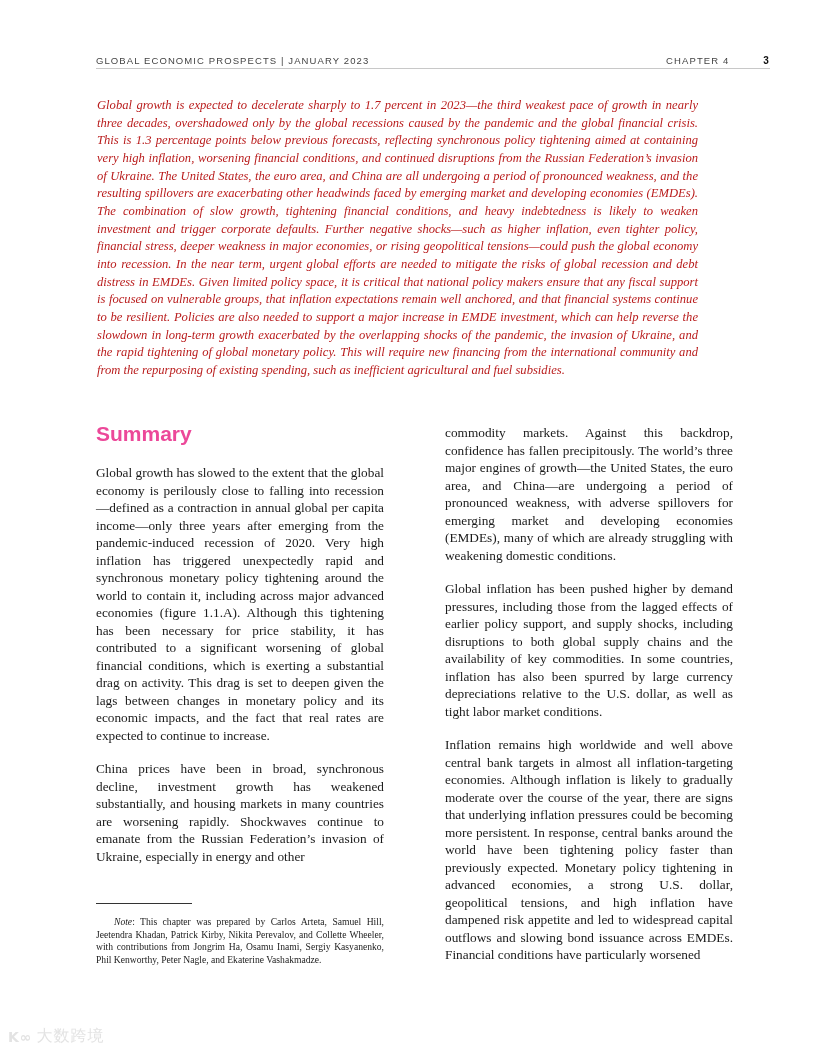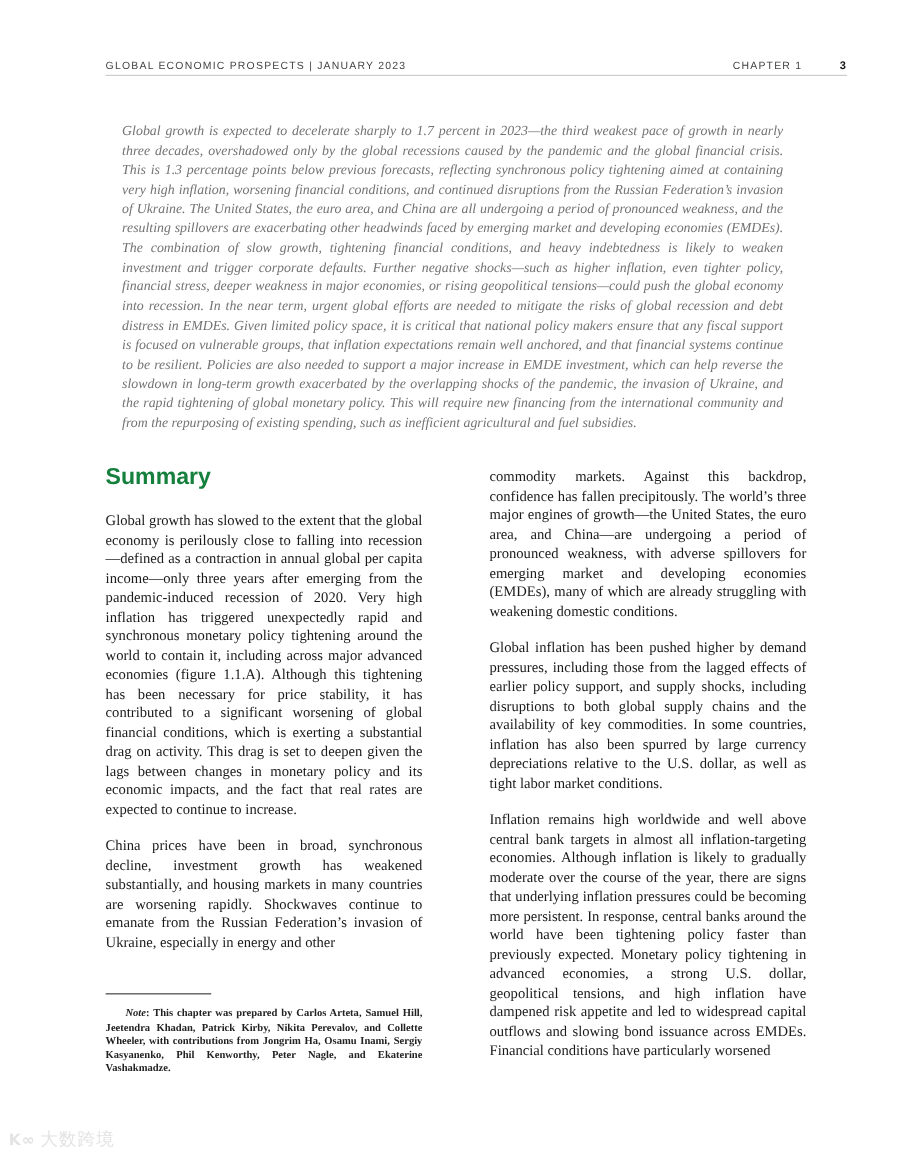--- a/index.html
+++ b/index.html
@@ -11,56 +11,56 @@
   }
   .header .title { flex: 1; }
   .header .chapter { margin-right: 34px; }
   .header .page-num { font-weight: bold; color: #111; font-size: 10px; }
   .header-rule {
     position: absolute; left: 96px; top: 68px; width: 674px; height: 1px; background: #c8c8c8;
   }
   .abstract {
     position: absolute; left: 96px; top: 96px; width: 601px;
     font-family: "Liberation Serif", serif; font-style: italic;
-    font-size: 12.6px; line-height: 17.65px; color: #737373; text-align: justify;
-    margin: 15px;
+    font-size: 12.6px; line-height: 17.65px; color: #b91c1c; text-align: justify;
+    margin: 1px;
   }
   .col {
     position: absolute; width: 288px;
     font-family: "Liberation Serif", serif; font-size: 13.3px; line-height: 17.5px;
     color: #1a1a1a; text-align: justify;
   }
   .col-left { left: 96px; top: 420px; }
   .col-right { left: 408px; top: 424px; margin-left: 37px; }
   .section-title {
     font-family: "Liberation Sans", sans-serif; font-weight: bold; font-size: 21px;
-    color: #15803d; margin: 0 0 16px 0; line-height: 28px; text-align: left;
+    color: #ec4899; margin: 0 0 16px 0; line-height: 28px; text-align: left;
   }
   .col p { margin: 0 0 16px 0; }
   .footnote-rule {
     position: absolute; left: 96px; top: 903px; width: 96px; height: 1px; background: #333;
   }
   .footnote {
     position: absolute; left: 96px; top: 916px; width: 288px; margin: 0;
     font-family: "Liberation Serif", serif; font-size: 9.6px; line-height: 12.6px;
-    color: #222; text-align: justify; text-indent: 18px; font-weight: bold;
+    color: #222; text-align: justify; text-indent: 18px;
   }
   .footnote .label { font-style: italic; }
   .watermark {
     position: absolute; left: 8px; top: 1026px; display: flex; align-items: center;
     font-family: "DejaVu Sans", sans-serif; color: #e3e3e3; font-size: 16px; letter-spacing: 1px;
   }
   .watermark .logo { font-weight: bold; margin-right: 4px; font-size: 14px; }
 </style>
 </head>
 <body>
 
 <div class="header">
   <span class="title">GLOBAL ECONOMIC PROSPECTS | JANUARY 2023</span>
-  <span class="chapter">CHAPTER 1</span>
+  <span class="chapter">CHAPTER 4</span>
   <span class="page-num">3</span>
 </div>
 <div class="header-rule"></div>
 
 <p class="abstract">Global growth is expected to decelerate sharply to 1.7 percent in 2023—the third weakest pace of growth in nearly three decades, overshadowed only by the global recessions caused by the pandemic and the global financial crisis. This is 1.3 percentage points below previous forecasts, reflecting synchronous policy tightening aimed at containing very high inflation, worsening financial conditions, and continued disruptions from the Russian Federation’s invasion of Ukraine. The United States, the euro area, and China are all undergoing a period of pronounced weakness, and the resulting spillovers are exacerbating other headwinds faced by emerging market and developing economies (EMDEs). The combination of slow growth, tightening financial conditions, and heavy indebtedness is likely to weaken investment and trigger corporate defaults. Further negative shocks—such as higher inflation, even tighter policy, financial stress, deeper weakness in major economies, or rising geopolitical tensions—could push the global economy into recession. In the near term, urgent global efforts are needed to mitigate the risks of global recession and debt distress in EMDEs. Given limited policy space, it is critical that national policy makers ensure that any fiscal support is focused on vulnerable groups, that inflation expectations remain well anchored, and that financial systems continue to be resilient. Policies are also needed to support a major increase in EMDE investment, which can help reverse the slowdown in long-term growth exacerbated by the overlapping shocks of the pandemic, the invasion of Ukraine, and the rapid tightening of global monetary policy. This will require new financing from the international community and from the repurposing of existing spending, such as inefficient agricultural and fuel subsidies.</p>
 
 <div class="col col-left">
   <h2 class="section-title">Summary</h2>
   <p>Global growth has slowed to the extent that the global economy is perilously close to falling into recession—defined as a contraction in annual global per capita income—only three years after emerging from the pandemic-induced recession of 2020. Very high inflation has triggered unexpectedly rapid and synchronous monetary policy tightening around the world to contain it, including across major advanced economies (figure 1.1.A). Although this tightening has been necessary for price stability, it has contributed to a significant worsening of global financial con­ditions, which is exerting a substantial drag on activity. This drag is set to deepen given the lags between changes in monetary policy and its economic impacts, and the fact that real rates are expected to continue to increase.</p>
   <p>China prices have been in broad, synchronous decline, investment growth has weakened substantially, and housing markets in many coun­tries are worsening rapidly. Shockwaves continue to emanate from the Russian Federation’s invasion of Ukraine, especially in energy and other</p>

